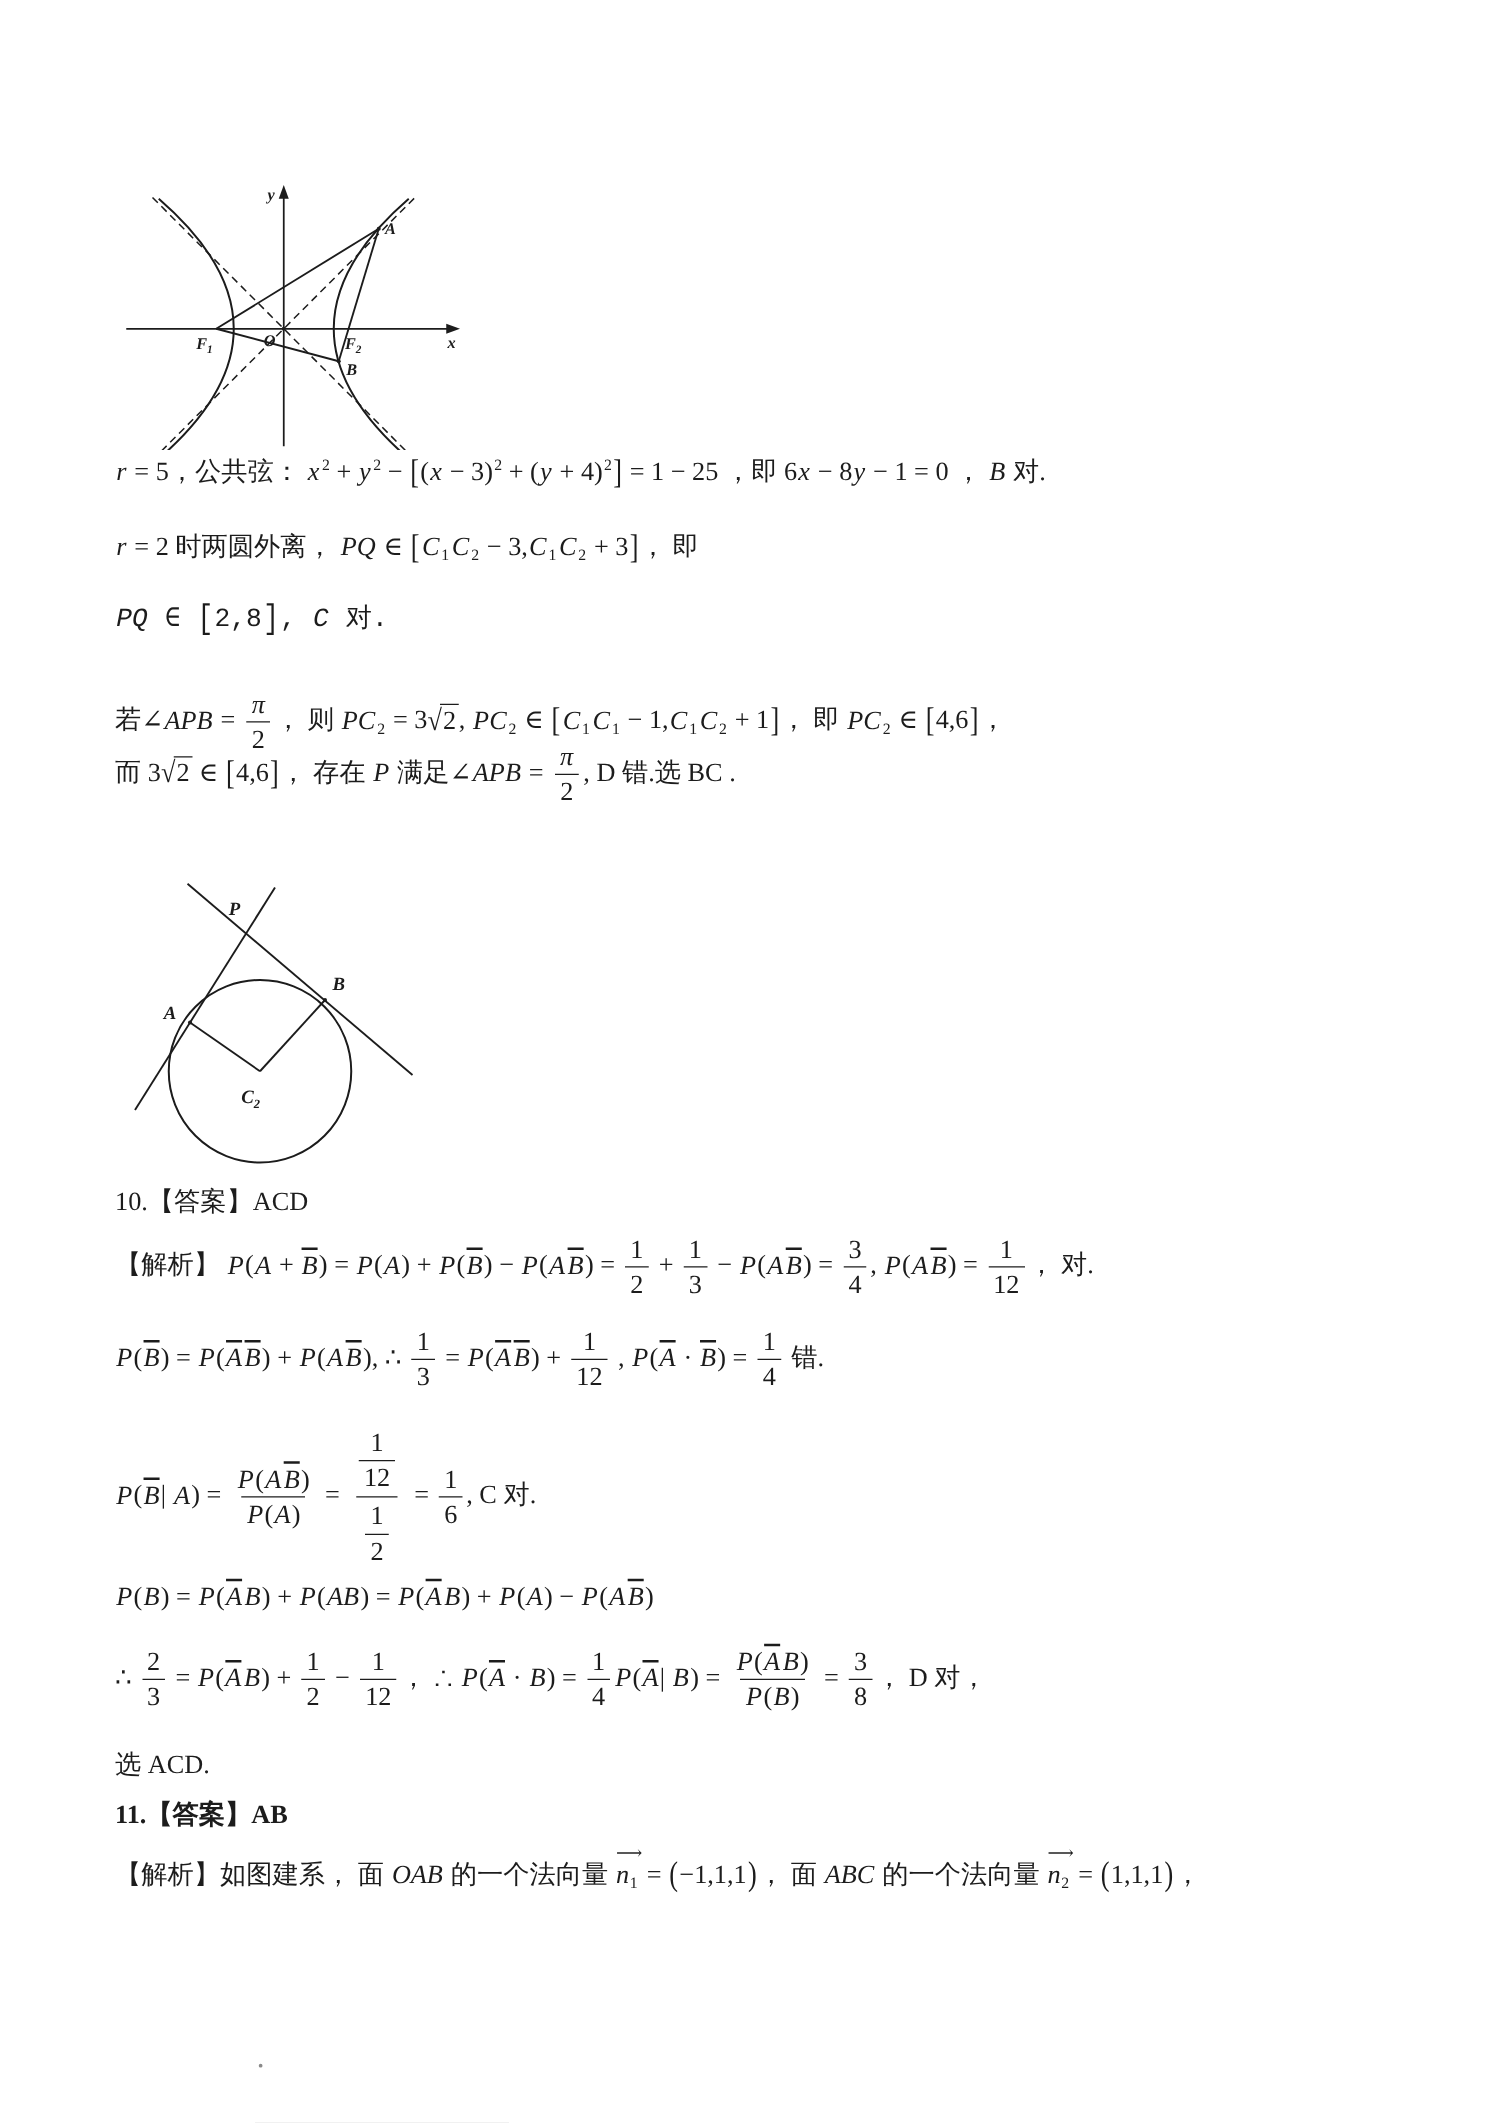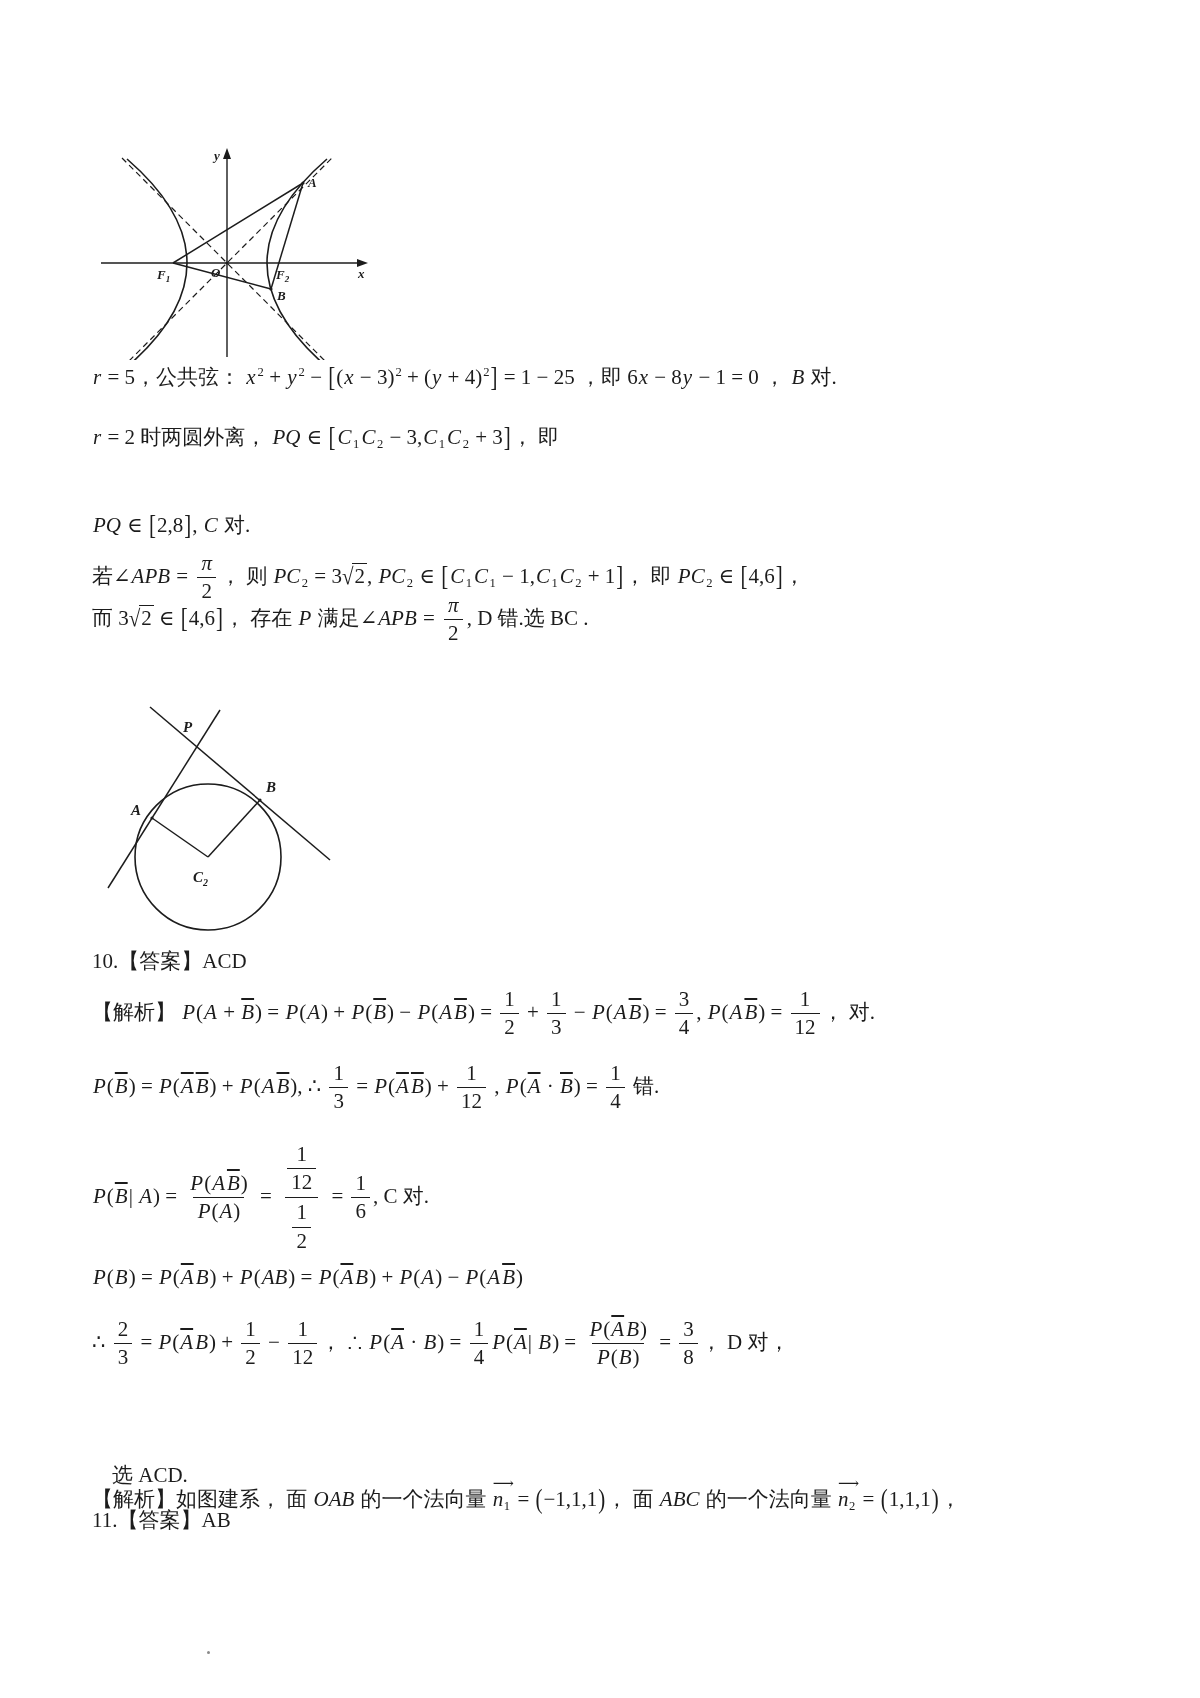--- a/index.html
+++ b/index.html
@@ -70,21 +70,21 @@
     <text class="flabel" x="263" y="133" font-size="13">x</text>
     <text class="flabel" x="116" y="132" font-size="13">O</text>
     <text class="flabel" x="62" y="134" font-size="13"><tspan>F</tspan><tspan font-size="9" dy="3">1</tspan></text>
     <text class="flabel" x="181" y="134" font-size="13"><tspan>F</tspan><tspan font-size="9" dy="3">2</tspan></text>
     <text class="flabel" x="213" y="42" font-size="13">A</text>
     <text class="flabel" x="182" y="155" font-size="13">B</text>
   </svg>
 
   <div class="mline" style="top:362px;"><span class="mv">r</span><span class="mt"> = 5，公共弦： </span><span class="mv">x</span><span class="msup">2</span><span class="mt"> + </span><span class="mv">y</span><span class="msup">2</span><span class="mt"> − </span><span class="mk">[</span><span class="mt">(</span><span class="mv">x</span><span class="mt"> − 3)</span><span class="msup">2</span><span class="mt"> + (</span><span class="mv">y</span><span class="mt"> + 4)</span><span class="msup">2</span><span class="mk">]</span><span class="mt"> = 1 − 25 ，即 6</span><span class="mv">x</span><span class="mt"> − 8</span><span class="mv">y</span><span class="mt"> − 1 = 0 ， </span><span class="mv">B</span><span class="mt"> 对.</span></div>
   <div class="mline" style="top:422px;"><span class="mv">r</span><span class="mt"> = 2 时两圆外离， </span><span class="mv">PQ</span><span class="mt"> ∈ </span><span class="mk">[</span><span class="mv">C</span><span class="msub">1</span><span class="mv">C</span><span class="msub">2</span><span class="mt"> − 3,</span><span class="mv">C</span><span class="msub">1</span><span class="mv">C</span><span class="msub">2</span><span class="mt"> + 3</span><span class="mk">]</span><span class="mt">， 即</span></div>
-  <div class="mline" style="top:510px;"><span class="mv">PQ</span><span class="mt"> ∈ </span><span class="mk">[</span><span class="mt">2,8</span><span class="mk">]</span><span class="mt">, </span><span class="mv">C</span><span class="mt"> 对.</span></div>
+  <div class="mline" style="top:482px;font-family:Liberation Mono, monospace;"><span class="mv">PQ</span><span class="mt"> ∈ </span><span class="mk">[</span><span class="mt">2,8</span><span class="mk">]</span><span class="mt">, </span><span class="mv">C</span><span class="mt"> 对.</span></div>
   <div class="mline" style="top:550px;"><span class="mt">若∠</span><span class="mv">APB</span><span class="mt"> = </span><span class="mfrac">
         <span class="fnum"><span class="mv">π</span></span>
         <span class="fden"><span class="mt">2</span></span>
       </span><span class="mt">， 则 </span><span class="mv">PC</span><span class="msub">2</span><span class="mt"> = 3</span><span class="msqrt"><span class="rr">√</span><span class="rc">2</span></span><span class="mt">, </span><span class="mv">PC</span><span class="msub">2</span><span class="mt"> ∈ </span><span class="mk">[</span><span class="mv">C</span><span class="msub">1</span><span class="mv">C</span><span class="msub">1</span><span class="mt"> − 1,</span><span class="mv">C</span><span class="msub">1</span><span class="mv">C</span><span class="msub">2</span><span class="mt"> + 1</span><span class="mk">]</span><span class="mt">， 即 </span><span class="mv">PC</span><span class="msub">2</span><span class="mt"> ∈ </span><span class="mk">[</span><span class="mt">4,6</span><span class="mk">]</span><span class="mt">，</span></div>
   <div class="mline" style="top:592px;"><span class="mt">而 3</span><span class="msqrt"><span class="rr">√</span><span class="rc">2</span></span><span class="mt"> ∈ </span><span class="mk">[</span><span class="mt">4,6</span><span class="mk">]</span><span class="mt">， 存在 </span><span class="mv">P</span><span class="mt"> 满足∠</span><span class="mv">APB</span><span class="mt"> = </span><span class="mfrac">
         <span class="fnum"><span class="mv">π</span></span>
         <span class="fden"><span class="mt">2</span></span>
       </span><span class="mt">, D 错.选 BC .</span></div>
 
   <svg class="figure" style="left:85px;top:652px;" width="310" height="290" viewBox="0 0 310 290">
@@ -154,19 +154,19 @@
       </span><span class="mt">，  ∴ </span><span class="mv">P</span><span class="mt">(</span><span class="mb">A</span><span class="mt"> · </span><span class="mv">B</span><span class="mt">) = </span><span class="mfrac">
         <span class="fnum"><span class="mt">1</span></span>
         <span class="fden"><span class="mt">4</span></span>
       </span><span class="mv">P</span><span class="mt">(</span><span class="mb">A</span><span class="mt">|  </span><span class="mv">B</span><span class="mt">) = </span><span class="mfrac">
         <span class="fnum"><span class="mv">P</span><span class="mt">(</span><span class="mb">A</span><span class="mv">B</span><span class="mt">)</span></span>
         <span class="fden"><span class="mv">P</span><span class="mt">(</span><span class="mv">B</span><span class="mt">)</span></span>
       </span><span class="mt"> = </span><span class="mfrac">
         <span class="fnum"><span class="mt">3</span></span>
         <span class="fden"><span class="mt">8</span></span>
       </span><span class="mt">， D 对，</span></div>
-  <div class="mline" style="top:1460px;margin-left:20px;">选 ACD.</div>
+  <div class="mline" style="top:1396px;">选 ACD.</div>
 
-  <div class="mline" style="top:1505px;">11.【答案】AB</div>
+  <div class="mline" style="top:1436px;font-weight:bold;">11.【答案】AB</div>
   <div class="mline" style="top:1484px;"><span class="mt">【解析】如图建系， 面 </span><span class="mv">OAB</span><span class="mt"> 的一个法向量 </span><span class="mvec"><span class="va">⟶</span><span class="vb">n</span><span class="msub">1</span></span><span class="mt"> = </span><span class="mk">(</span><span class="mt">−1,1,1</span><span class="mk">)</span><span class="mt">， 面 </span><span class="mv">ABC</span><span class="mt"> 的一个法向量 </span><span class="mvec"><span class="va">⟶</span><span class="vb">n</span><span class="msub">2</span></span><span class="mt"> = </span><span class="mk">(</span><span class="mt">1,1,1</span><span class="mk">)</span><span class="mt">，</span></div>
 
   <div class="stray-dot"></div>
 </div>
 
 </body></html>

